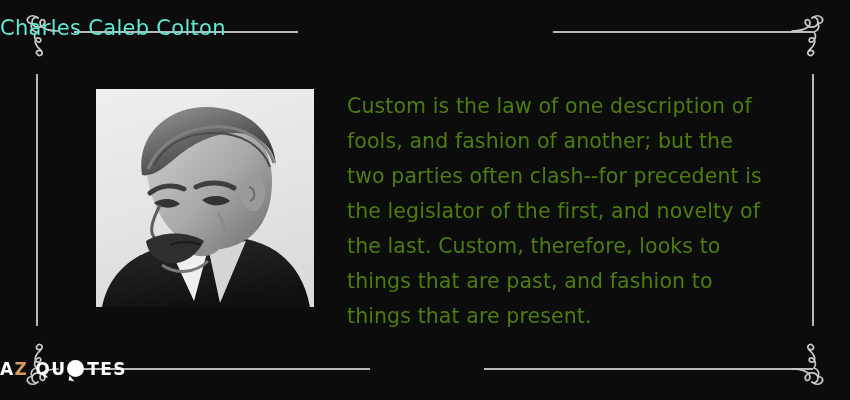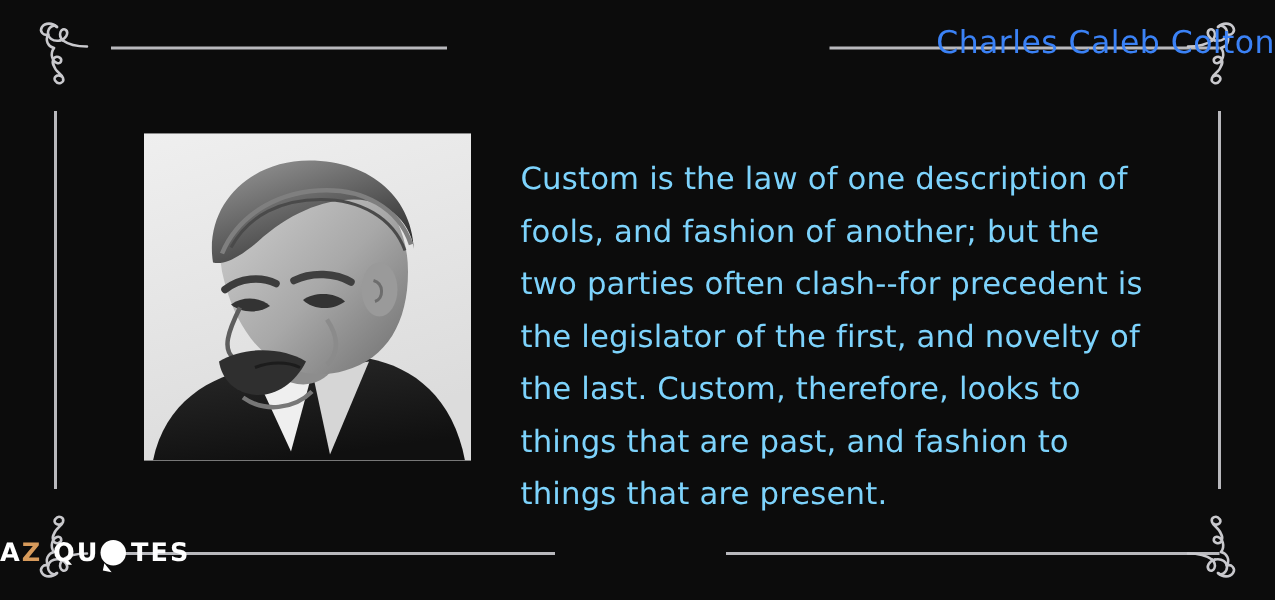--- a/index.html
+++ b/index.html
@@ -45,22 +45,22 @@
   #corner-tr { left: 781px; top: 3px;  transform: scaleX(-1); }
   #corner-bl { left: 11px;  top: 339px; transform: scaleY(-1); }
   #corner-br { left: 781px; top: 339px; transform: scale(-1,-1); }
 
   
   #author-name {
     position: absolute;
     left: 0;
     right: 0;
     top: 16px;
-    text-align: right;
-    color: #3b82f6;
+    text-align: left;
+    color: #5eead4;
     font-size: 21px;
     letter-spacing: .3px;
     white-space: nowrap;
   }
 
   
   #portrait {
     position: absolute;
     left: 96px;
     top: 89px;
@@ -70,25 +70,24 @@
     overflow: hidden;
   }
   #portrait svg { display: block; }
 
   
   #quote-text {
     position: absolute;
     left: 347px;
     top: 89px;
     width: 420px;
-    color: #7dd3fc;
+    color: #4d7c0f;
     font-size: 20.5px;
     line-height: 35px;
     letter-spacing: .1px;
-    margin-top: 13px;
   }
 
   
   #logo {
     position: absolute;
     left: 0;
     right: 0;
     top: 357px;
     text-align: left;
     height: 22px;

